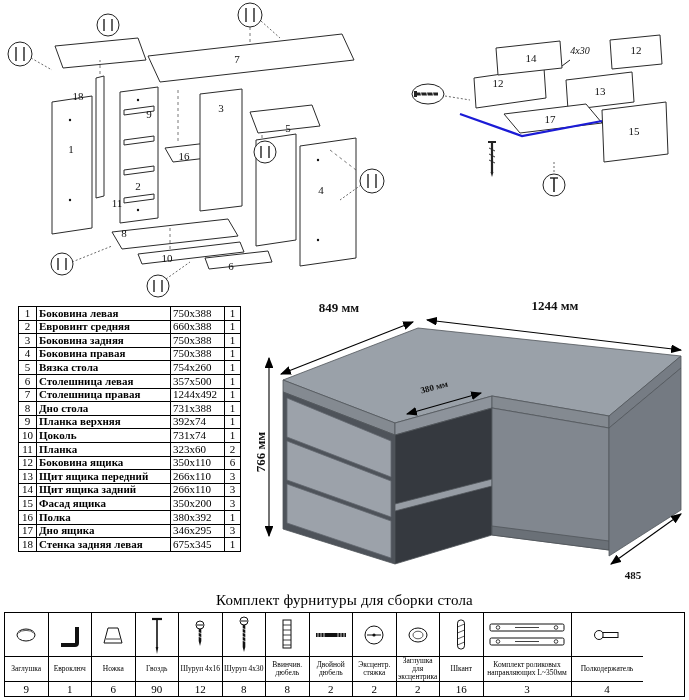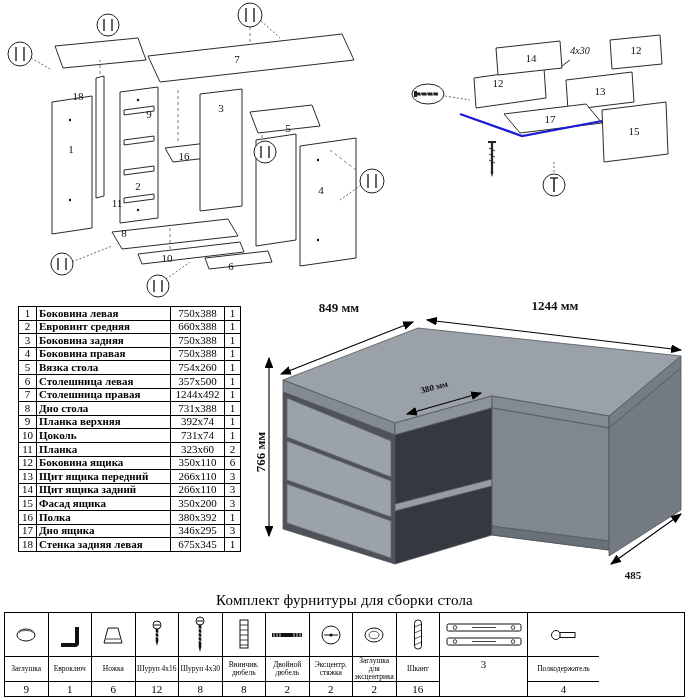--- a/index.html
+++ b/index.html
@@ -13,21 +13,21 @@
 
   
   .parts-table { border-collapse:collapse; font-size:11px; }
   .parts-table td {
     border:1px solid #000; padding:0 2px; height:13.6px;
     line-height:1.02; white-space:nowrap;
   }
   .parts-table td.num { width:18px; text-align:center; }
   .parts-table td.name { width:134px; text-align:left;font-weight:bold; }
   .parts-table td.name.center { text-align:left; }
-  .parts-table td.size { width:54px; text-align:center; }
+  .parts-table td.size { width:54px; }
   .parts-table td.qty { width:16px; text-align:center; }
 
   
   .kit-title {
     position:absolute; top:592px; left:0; width:689px;
     text-align:center; font-size:15px; letter-spacing:.2px;
   }
   .hw-table {
     display:flex; border:1px solid #000; background:#fff;
   }
@@ -400,20 +400,31 @@
       <div class="hw-icon">
           <svg width="40" height="42">
         <polygon points="11,29 29,29 25,14 15,14" fill="#fff" stroke="#111"></polygon>
         <line x1="13" y1="25" x2="27" y2="25" stroke="#111" stroke-width="0.8"></line>
       </svg>
         </div>
       <div class="hw-label">Ножка</div>
       <div class="hw-qty">6</div>
     </div>
 
+    <div class="hw-col" style="width:43.5px">
+      <div class="hw-icon">
+          <svg width="40" height="42">
+        <line x1="15" y1="5" x2="25" y2="5" stroke="#111" stroke-width="2.2"></line>
+        <line x1="20" y1="5" x2="20" y2="34" stroke="#111" stroke-width="1.6"></line>
+        <path d="M18.7,33 L21.3,33 L20,40 Z" fill="#111"></path>
+      </svg>
+        </div>
+      <div class="hw-label">Гвоздь</div>
+      <div class="hw-qty">90</div>
+    </div>
 
     <div class="hw-col" style="width:43.5px">
       <div class="hw-icon">
           <svg width="40" height="42">
         <circle cx="20" cy="11" r="4" fill="#fff" stroke="#111"></circle>
         <line x1="17" y1="11" x2="23" y2="11" stroke="#111"></line>
         <line x1="20" y1="15" x2="20" y2="27" stroke="#111" stroke-width="2.6"></line>
         <line x1="17.5" y1="18" x2="22.5" y2="20" stroke="#fff" stroke-width="0.7"></line>
         <line x1="17.5" y1="22" x2="22.5" y2="24" stroke="#fff" stroke-width="0.7"></line>
         <path d="M18.7,27 L21.3,27 L20,32 Z" fill="#111"></path>
@@ -514,20 +525,21 @@
         <rect x="3" y="10" width="74" height="7" rx="1.5" fill="#fff" stroke="#111"></rect>
         <rect x="3" y="24" width="74" height="7" rx="1.5" fill="#fff" stroke="#111"></rect>
         <circle cx="11" cy="13.5" r="1.8" fill="none" stroke="#111" stroke-width="0.8"></circle>
         <circle cx="69" cy="13.5" r="1.8" fill="none" stroke="#111" stroke-width="0.8"></circle>
         <circle cx="11" cy="27.5" r="1.8" fill="none" stroke="#111" stroke-width="0.8"></circle>
         <circle cx="69" cy="27.5" r="1.8" fill="none" stroke="#111" stroke-width="0.8"></circle>
         <line x1="28" y1="13.5" x2="52" y2="13.5" stroke="#111" stroke-width="0.8"></line>
         <line x1="28" y1="27.5" x2="52" y2="27.5" stroke="#111" stroke-width="0.8"></line>
       </svg>
         </div>
+      <div class="hw-label">Комплект роликовых направляющих L~350мм</div>
       <div class="hw-qty">3</div>
     </div>
 
     <div class="hw-col" style="width:71px">
       <div class="hw-icon">
           <svg width="44" height="42">
         <circle cx="14" cy="21" r="4.5" fill="#fff" stroke="#111"></circle>
         <rect x="18" y="18.5" width="15" height="5" fill="#fff" stroke="#111"></rect>
       </svg>
         </div>

